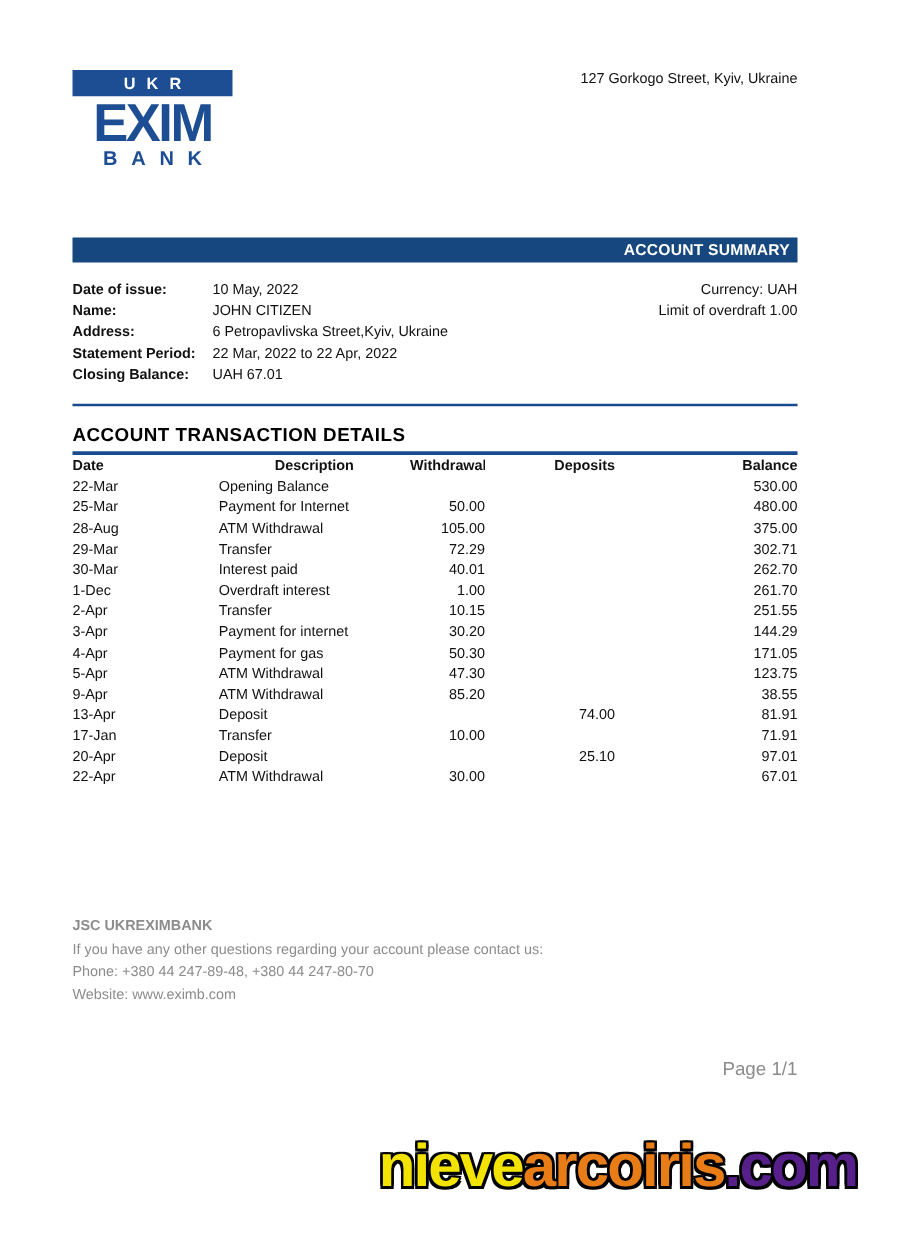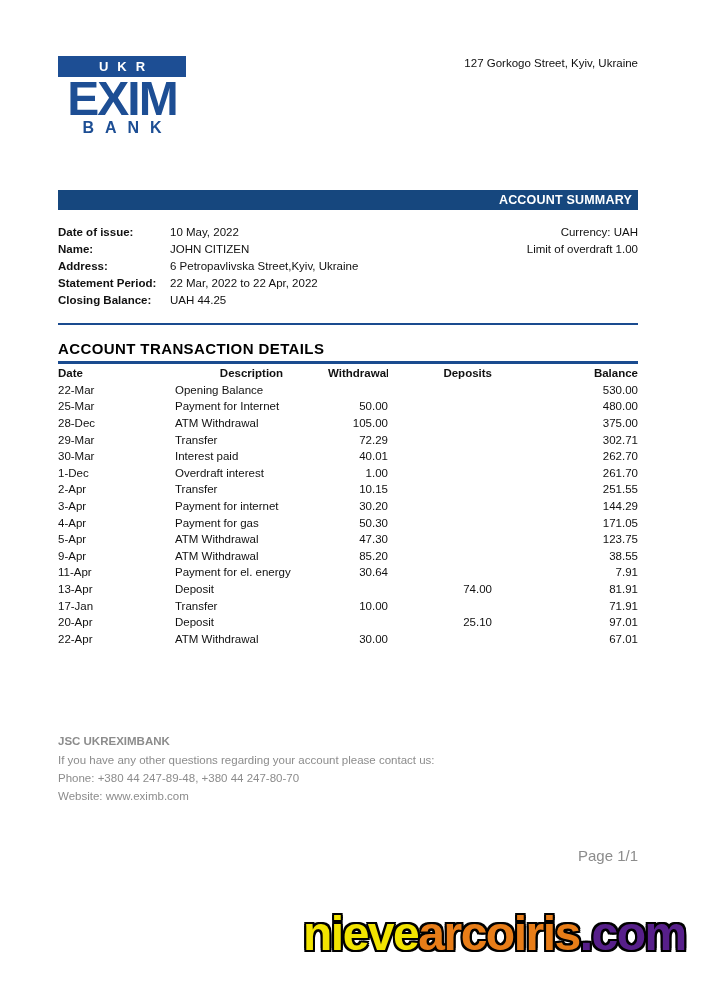--- a/index.html
+++ b/index.html
@@ -12,21 +12,21 @@
   .page { position: absolute; top: 0; left: 0; width: 720px; height: 1000px; overflow: hidden; background: #fff; }
 
   
   .logo { position: absolute; left: 58px; top: 56px; width: 128px; }
   .logo-ukr {
     background: var(--logoBlue); color: #fff; font-weight: bold;
     font-size: 13px; height: 21px; line-height: 21px;
     text-align: center; letter-spacing: 9px; text-indent: 9px;
   }
   .logo-exim {
-    color: var(--logoBlue); font-weight: 800; font-size: 48px; line-height: 40px;
+    color: var(--logoBlue); font-weight: 800; font-size: 42px; line-height: 40px;
     letter-spacing: -2px; text-align: center; margin-top: 1px;
     transform: scaleY(1.02); transform-origin: top;
   }
   .logo-bank {
     color: var(--logoBlue); font-weight: bold; font-size: 16px;
     letter-spacing: 11px; text-indent: 11px; text-align: center; margin-top: 1px;
   }
 
   .bank-address { position: absolute; top: 57px; right: 82px; font-size: 11.5px; color: #101010; }
 
@@ -107,21 +107,21 @@
     <div class="field-row">
       <span class="flabel">Address:</span>
       <span class="fvalue">6 Petropavlivska Street,Kyiv, Ukraine</span>
     </div>
     <div class="field-row">
       <span class="flabel">Statement Period:</span>
       <span class="fvalue">22 Mar, 2022 to 22 Apr, 2022</span>
     </div>
     <div class="field-row">
       <span class="flabel">Closing Balance:</span>
-      <span class="fvalue">UAH 44.25</span>
+      <span class="fvalue">UAH 67.01</span>
     </div>
   </div>
 
   <div class="summary-right">
     <div>Currency: UAH</div>
     <div>Limit of overdraft 1.00</div>
   </div>
 
   <div class="divider"></div>
 
@@ -154,21 +154,21 @@
           <td class="ar">530.00</td>
         </tr>
         <tr>
           <td class="al">25-Mar</td>
           <td class="al">Payment for Internet</td>
           <td class="ar">50.00</td>
           <td class="ar"></td>
           <td class="ar">480.00</td>
         </tr>
         <tr>
-          <td class="al">28-Dec</td>
+          <td class="al">28-Aug</td>
           <td class="al">ATM Withdrawal</td>
           <td class="ar">105.00</td>
           <td class="ar"></td>
           <td class="ar">375.00</td>
         </tr>
         <tr>
           <td class="al">29-Mar</td>
           <td class="al">Transfer</td>
           <td class="ar">72.29</td>
           <td class="ar"></td>
@@ -215,27 +215,20 @@
           <td class="ar">47.30</td>
           <td class="ar"></td>
           <td class="ar">123.75</td>
         </tr>
         <tr>
           <td class="al">9-Apr</td>
           <td class="al">ATM Withdrawal</td>
           <td class="ar">85.20</td>
           <td class="ar"></td>
           <td class="ar">38.55</td>
-        </tr>
-        <tr>
-          <td class="al">11-Apr</td>
-          <td class="al">Payment for el. energy</td>
-          <td class="ar">30.64</td>
-          <td class="ar"></td>
-          <td class="ar">7.91</td>
         </tr>
         <tr>
           <td class="al">13-Apr</td>
           <td class="al">Deposit</td>
           <td class="ar"></td>
           <td class="ar">74.00</td>
           <td class="ar">81.91</td>
         </tr>
         <tr>
           <td class="al">17-Jan</td>

